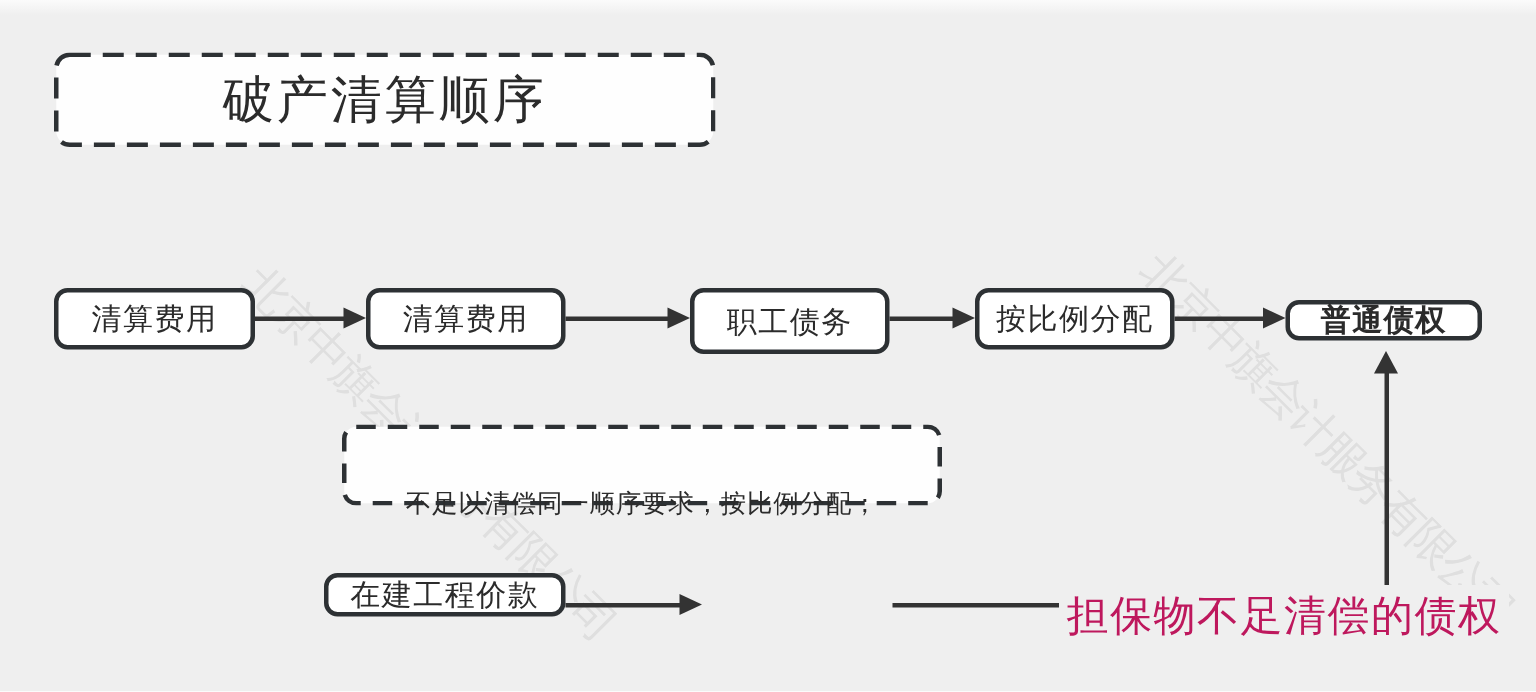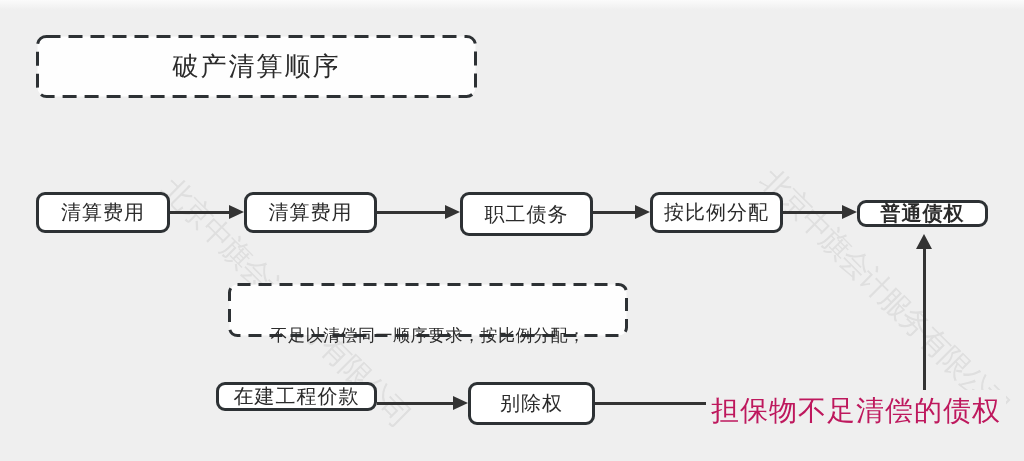--- a/index.html
+++ b/index.html
@@ -49,21 +49,21 @@
     position: absolute;
     z-index: 3;
   }
   .dashed-label {
     position: absolute;
     z-index: 4;
     color: #2b2b2b;
     text-align: center;
   }
   .title-label {
-    font-size: 26px;
+    font-size: 34px;
     letter-spacing: 2px;
   }
   .note-label {
     font-size: 17px;
     line-height: 23px;
     letter-spacing: 0.5px;
   }
   
   .hline {
     position: absolute;
@@ -136,21 +136,20 @@
   <div class="arrow-right" style="left:842px; top:205px;"></div>
 
   <svg class="dashed-box" style="left:228px; top:283px;" width="400" height="54">
     <rect x="1.5" y="1.5" width="397" height="51" rx="8" fill="#fefefe" stroke="#2d3134" stroke-width="3" stroke-dasharray="13 8"></rect>
   </svg>
   <div class="dashed-label note-label" style="left:228px; top:287px; width:400px;margin-top:37px;">
     <div>不足以清偿同一顺序要求，按比例分配；</div>
   </div>
 
   <div class="node" style="left:216px; top:382px; width:161px; height:29px;">在建工程价款</div>
-  <div class="node" style="left:468px; top:382px; width:127px; height:43px;">别除权</div>
 
   <div class="hline" style="left:377px; top:402px; width:77px;"></div>
   <div class="arrow-right" style="left:453px; top:396px;"></div>
 
   <div class="hline" style="left:595px; top:402px; width:331px;"></div>
   <div class="vline" style="left:923px; top:248px; height:157px;"></div>
   <div class="arrow-up" style="left:916px; top:234px;"></div>
   <div class="connector-label" style="left:706px; top:390px;">担保物不足清偿的债权</div>
 
 </div>

